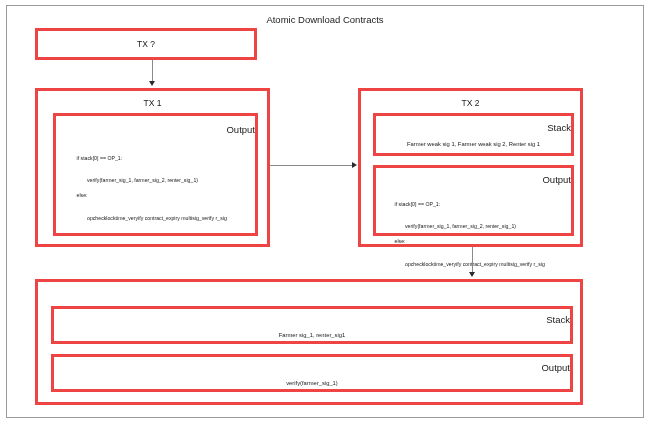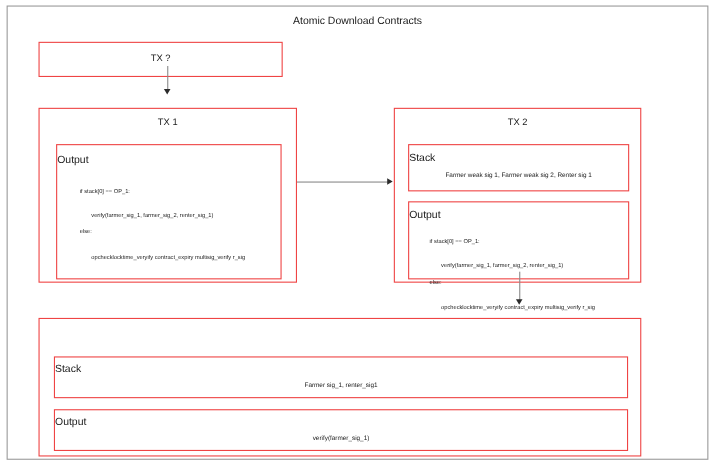--- a/index.html
+++ b/index.html
@@ -35,38 +35,37 @@
     position: absolute;
     left: 0;
     top: 8px;
     width: 100%;
     text-align: center;
     font-size: 9.5px;
     color: #1a1a1a;
   }
   .box {
     position: absolute;
-    border: 1px solid #ef4444;
+    border: 3px solid #ef4444;
     box-sizing: border-box;
     background: #ffffff;
-    margin-top: 10px;
   }
   .box-title {
     position: absolute;
     left: 0;
     width: 100%;
     text-align: center;
     font-size: 8.5px;
     color: #1a1a1a;
   }
   .inner-title {
     position: absolute;
     left: 0;
     width: 100%;
-    text-align: left;
+    text-align: right;
     font-size: 9.5px;
     color: #1a1a1a;
   }
   .center-text {
     position: absolute;
     left: 0;
     width: 100%;
     text-align: center;
     font-size: 5.8px;
     color: #1a1a1a;

